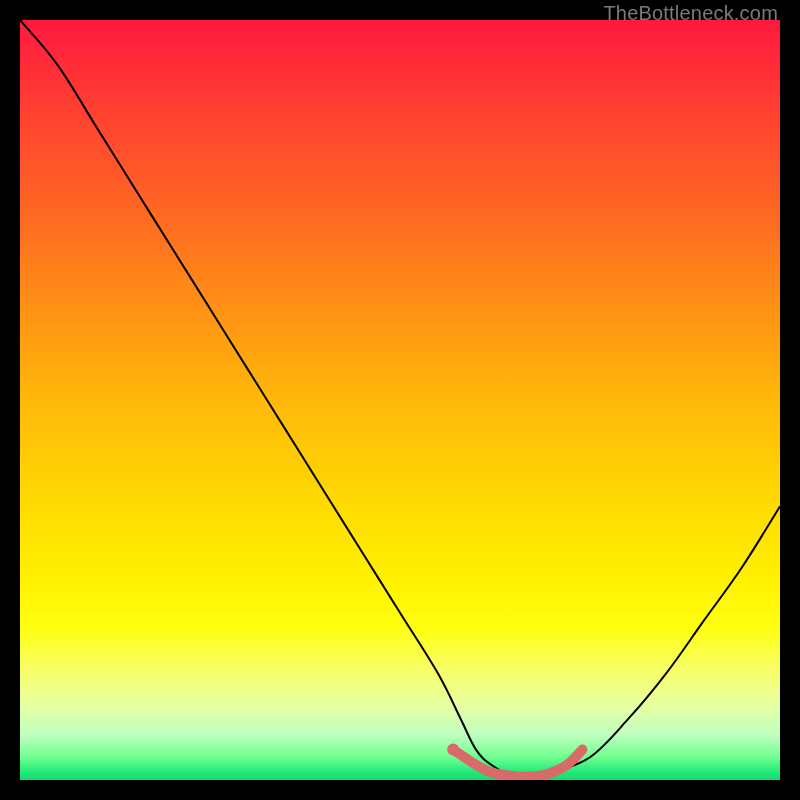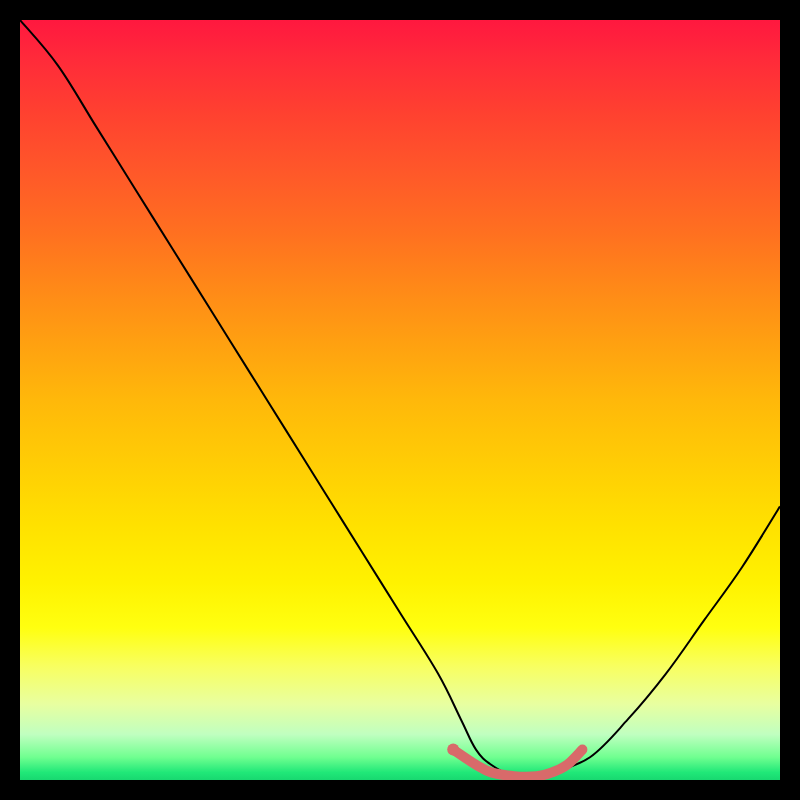--- a/index.html
+++ b/index.html
@@ -67,14 +67,15 @@
   <div class="plot-area">
 
     <svg class="curve" viewBox="0 0 760 760" preserveAspectRatio="none">
       <path id="main-curve" fill="none" stroke-width="2" d="M 0 0 C 6.84 8.208000000000004 24.32 26.44800000000003 38 45.60000000000002 C 51.68 64.75200000000001 62.32 84.512 76 106.39999999999998 C 89.68 128.28799999999995 100.32 145.31199999999993 114 167.19999999999993 C 127.68 189.08799999999994 138.32 206.112 152 228 C 165.68 249.888 176.32 266.91200000000003 190 288.8 C 203.68 310.688 214.32 327.712 228 349.59999999999997 C 241.68 371.48799999999994 252.32 388.512 266 410.4 C 279.68 432.28799999999995 290.32 449.312 304 471.2 C 317.68 493.08799999999997 328.32 510.112 342 532 C 355.68 553.888 366.32 570.9119999999999 380 592.8 C 393.68 614.688 407.05600000000004 634.448 418.00000000000006 653.6 C 428.9440000000001 672.7520000000001 433.96 685.5200000000001 440.79999999999995 699.2 C 447.63999999999993 712.88 450.528 721.392 456 729.6 C 461.472 737.808 464.36 740.012 471.2 744.8 C 478.03999999999996 749.588 485.792 754.148 494 756.2 C 502.208 758.2520000000001 509.9600000000001 756.884 516.8000000000001 756.2 C 523.6400000000001 755.5160000000001 522.424 755.8199999999999 532 752.4 C 541.576 748.98 556.32 746.7760000000001 570 737.2 C 583.68 727.624 594.32 714.248 608 699.2 C 621.68 684.152 632.32 671.384 646 653.6 C 659.68 635.816 670.32 619.552 684 600.4 C 697.68 581.2479999999999 708.32 567.72 722 547.2 C 735.68 526.6800000000001 753.16 497.34400000000005 760 486.40000000000003" stroke="#000000"></path>
       <path id="highlight-curve" fill="none" stroke-width="10" stroke-linecap="round" stroke-linejoin="round" d="M 433.2 729.6 C 437.304 732.336 449.16 740.6959999999999 456 744.8 C 462.84 748.904 464.36 750.348 471.2 752.4 C 478.03999999999996 754.452 485.792 755.5160000000001 494 756.2 C 502.208 756.884 509.9600000000001 756.884 516.8000000000001 756.2 C 523.6400000000001 755.5160000000001 526.528 754.452 532 752.4 C 537.472 750.348 541.728 748.904 547.1999999999999 744.8 C 552.6719999999999 740.6959999999999 559.664 732.336 562.4 729.6" stroke="#d86a6a"></path>
       <circle id="highlight-dot" r="6" cx="433.2" cy="729.6" fill="#d86a6a"></circle>
     </svg>
 
   </div>
 
+  <div class="watermark">TheBottleneck.com</div>
 
 </div>
 
 </body></html>

